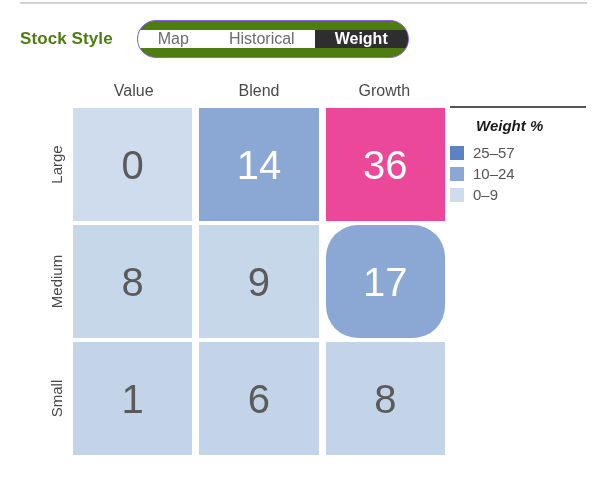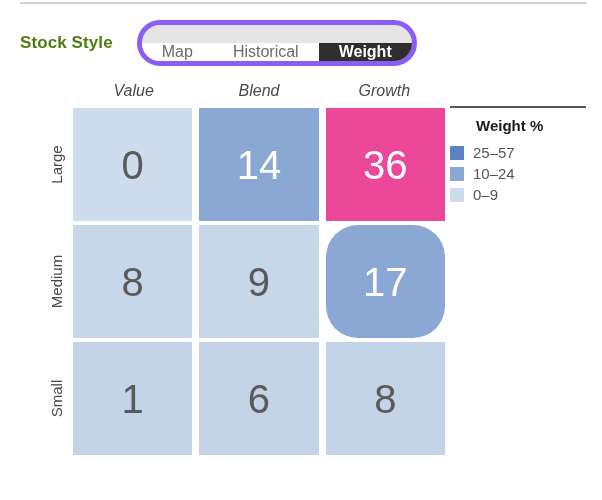--- a/index.html
+++ b/index.html
@@ -37,25 +37,25 @@
   .panel-title {
     font-size: 17px;
     font-weight: bold;
     color: #4d7c0f;
     letter-spacing: 0.1px;
     white-space: nowrap;
   }
   .segmented {
     margin-left: 24px;
     display: flex;
-    align-items: flex-end;
-    border: 5px solid #8b5cf6;
+    align-items: center;
+    border: 1px solid #8b5cf6;
     border-radius: 999px;
     overflow: hidden;
-    background: #e5e5e5;
+    background: #4d7c0f;
     height: 36px;
   }
   .seg-btn {
     display: flex;
     align-items: center;
     justify-content: center;
     padding: 0 20px;
     font-size: 16px;
     color: #6b6b6b;
     background: #ffffff;
@@ -82,21 +82,20 @@
     position: absolute;
     left: 20px;
     top: 0;
     width: 405px;
   }
 
   .col-headers {
     display: flex;
     margin-left: 33px;
     height: 26px;
-    font-style: italic;
   }
   .col-head {
     flex: 1 1 0;
     text-align: center;
     font-size: 16px;
     color: #4a4a4a;
     line-height: 26px;
   }
   .col-head + .col-head { margin-left: 4px; }
 
@@ -157,20 +156,21 @@
     width: 136px;
     height: 2px;
     background: #555555;
   }
   .legend-title {
     margin-top: 9px;
     margin-left: 26px;
     font-size: 15px;
     font-weight: bold;
     color: #1a1a1a;
+    font-style: italic;
   }
   .legend-items {
     margin-top: 8px;
   }
   .legend-item {
     display: flex;
     align-items: center;
     height: 21px;
   }
   .legend-swatch {

